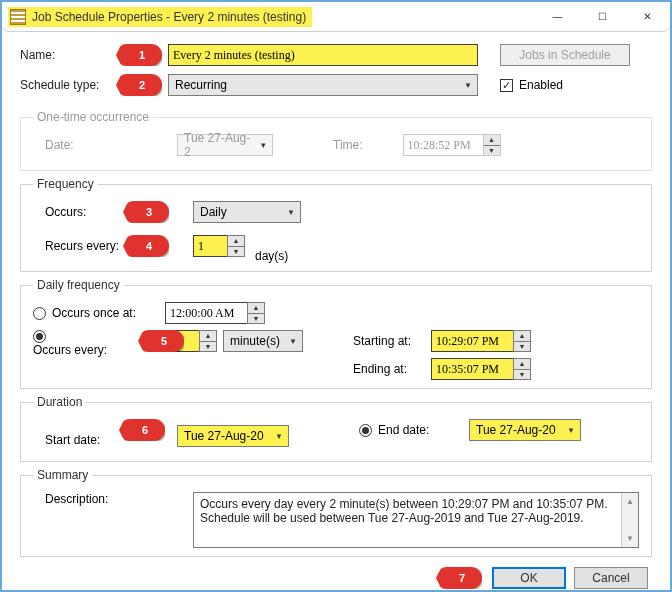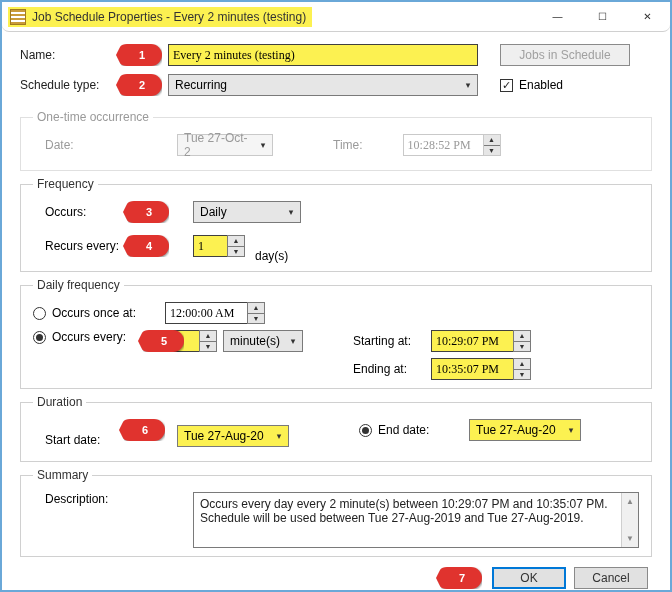--- a/index.html
+++ b/index.html
@@ -169,21 +169,21 @@
       <span class="chk on"></span>
       <span>Enabled</span>
     </label>
   </div>
 
   <fieldset class="dim">
     <legend>One-time occurrence</legend>
     <div class="subrow">
       <div class="sublbl lbl dim" style="width:132px;">Date:</div>
       <div class="select" style="width:96px;background:#f5f5f5;border-color:#c9c9c9;color:#9a9a9a;">
-        <span>Tue  27-Oct-2</span>
+        <span>Tue  27-Aug-2</span>
         <span class="arr">▾</span>
       </div>
       <div class="lbl dim" style="width:auto;margin-left:60px;">Time:</div>
       <div class="spin" style="margin-left:40px;">
         <input class="tinput" style="width: 80px; color: rgb(154, 154, 154); background: rgb(255, 255, 255); border-color: rgb(201, 201, 201);" disabled="" value="10:28:52 PM">
         <div class="spinbtns" style="border-color:#c9c9c9;">
             <div>▲</div>
             <div>▼</div>
           </div>
       </div>
@@ -227,21 +227,21 @@
       </label>
       <div class="spin">
         <input class="tinput" style="width: 82px;" value="12:00:00 AM">
         <div class="spinbtns">
             <div>▲</div>
             <div>▼</div>
           </div>
       </div>
     </div>
     <div class="subrow" style="margin-bottom:0;align-items:flex-start;">
-      <label style="display:flex;align-items:center;width:116px;">
+      <label style="display:flex;width:116px;flex-direction:column;">
         <span class="rad on"></span>
         <span>Occurs every:</span>
       </label>
       <div class="callout" style="left:105px;">
           <span>5</span>
         </div>
       <div class="spin" style="margin-left:16px;">
         <input class="tinput hl" style="width: 34px;" value="2">
         <div class="spinbtns">
             <div>▲</div>

